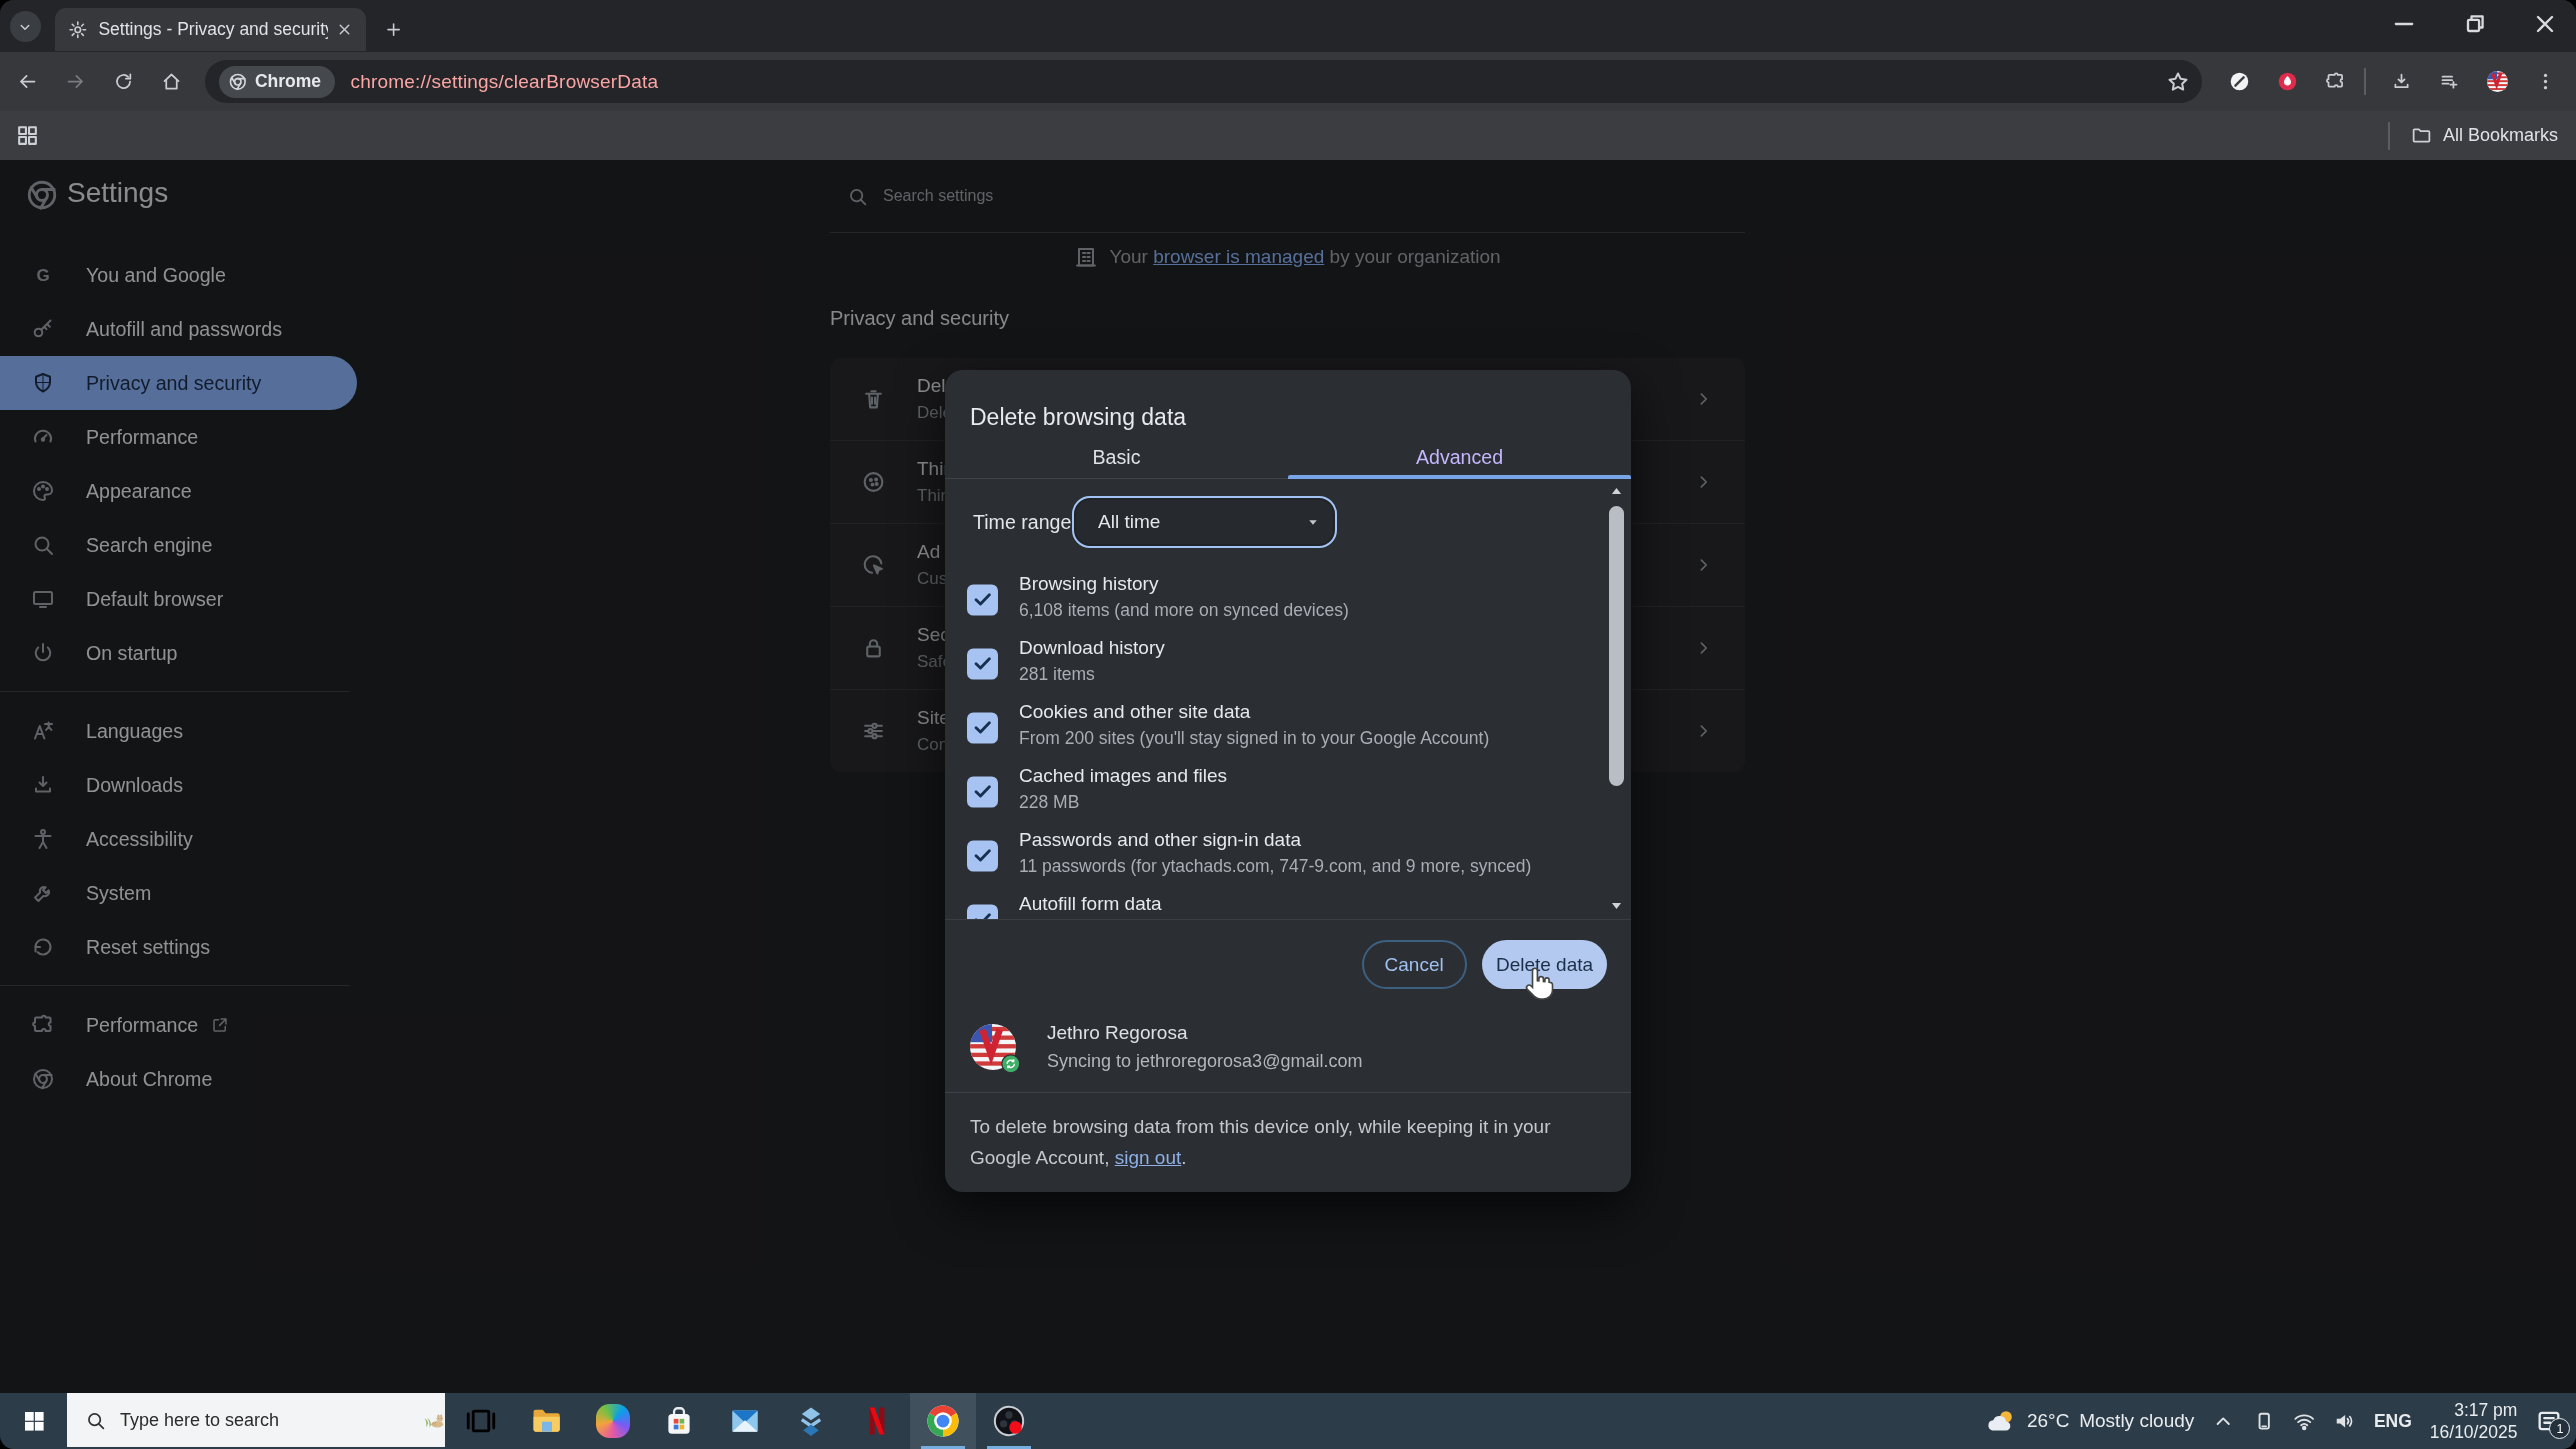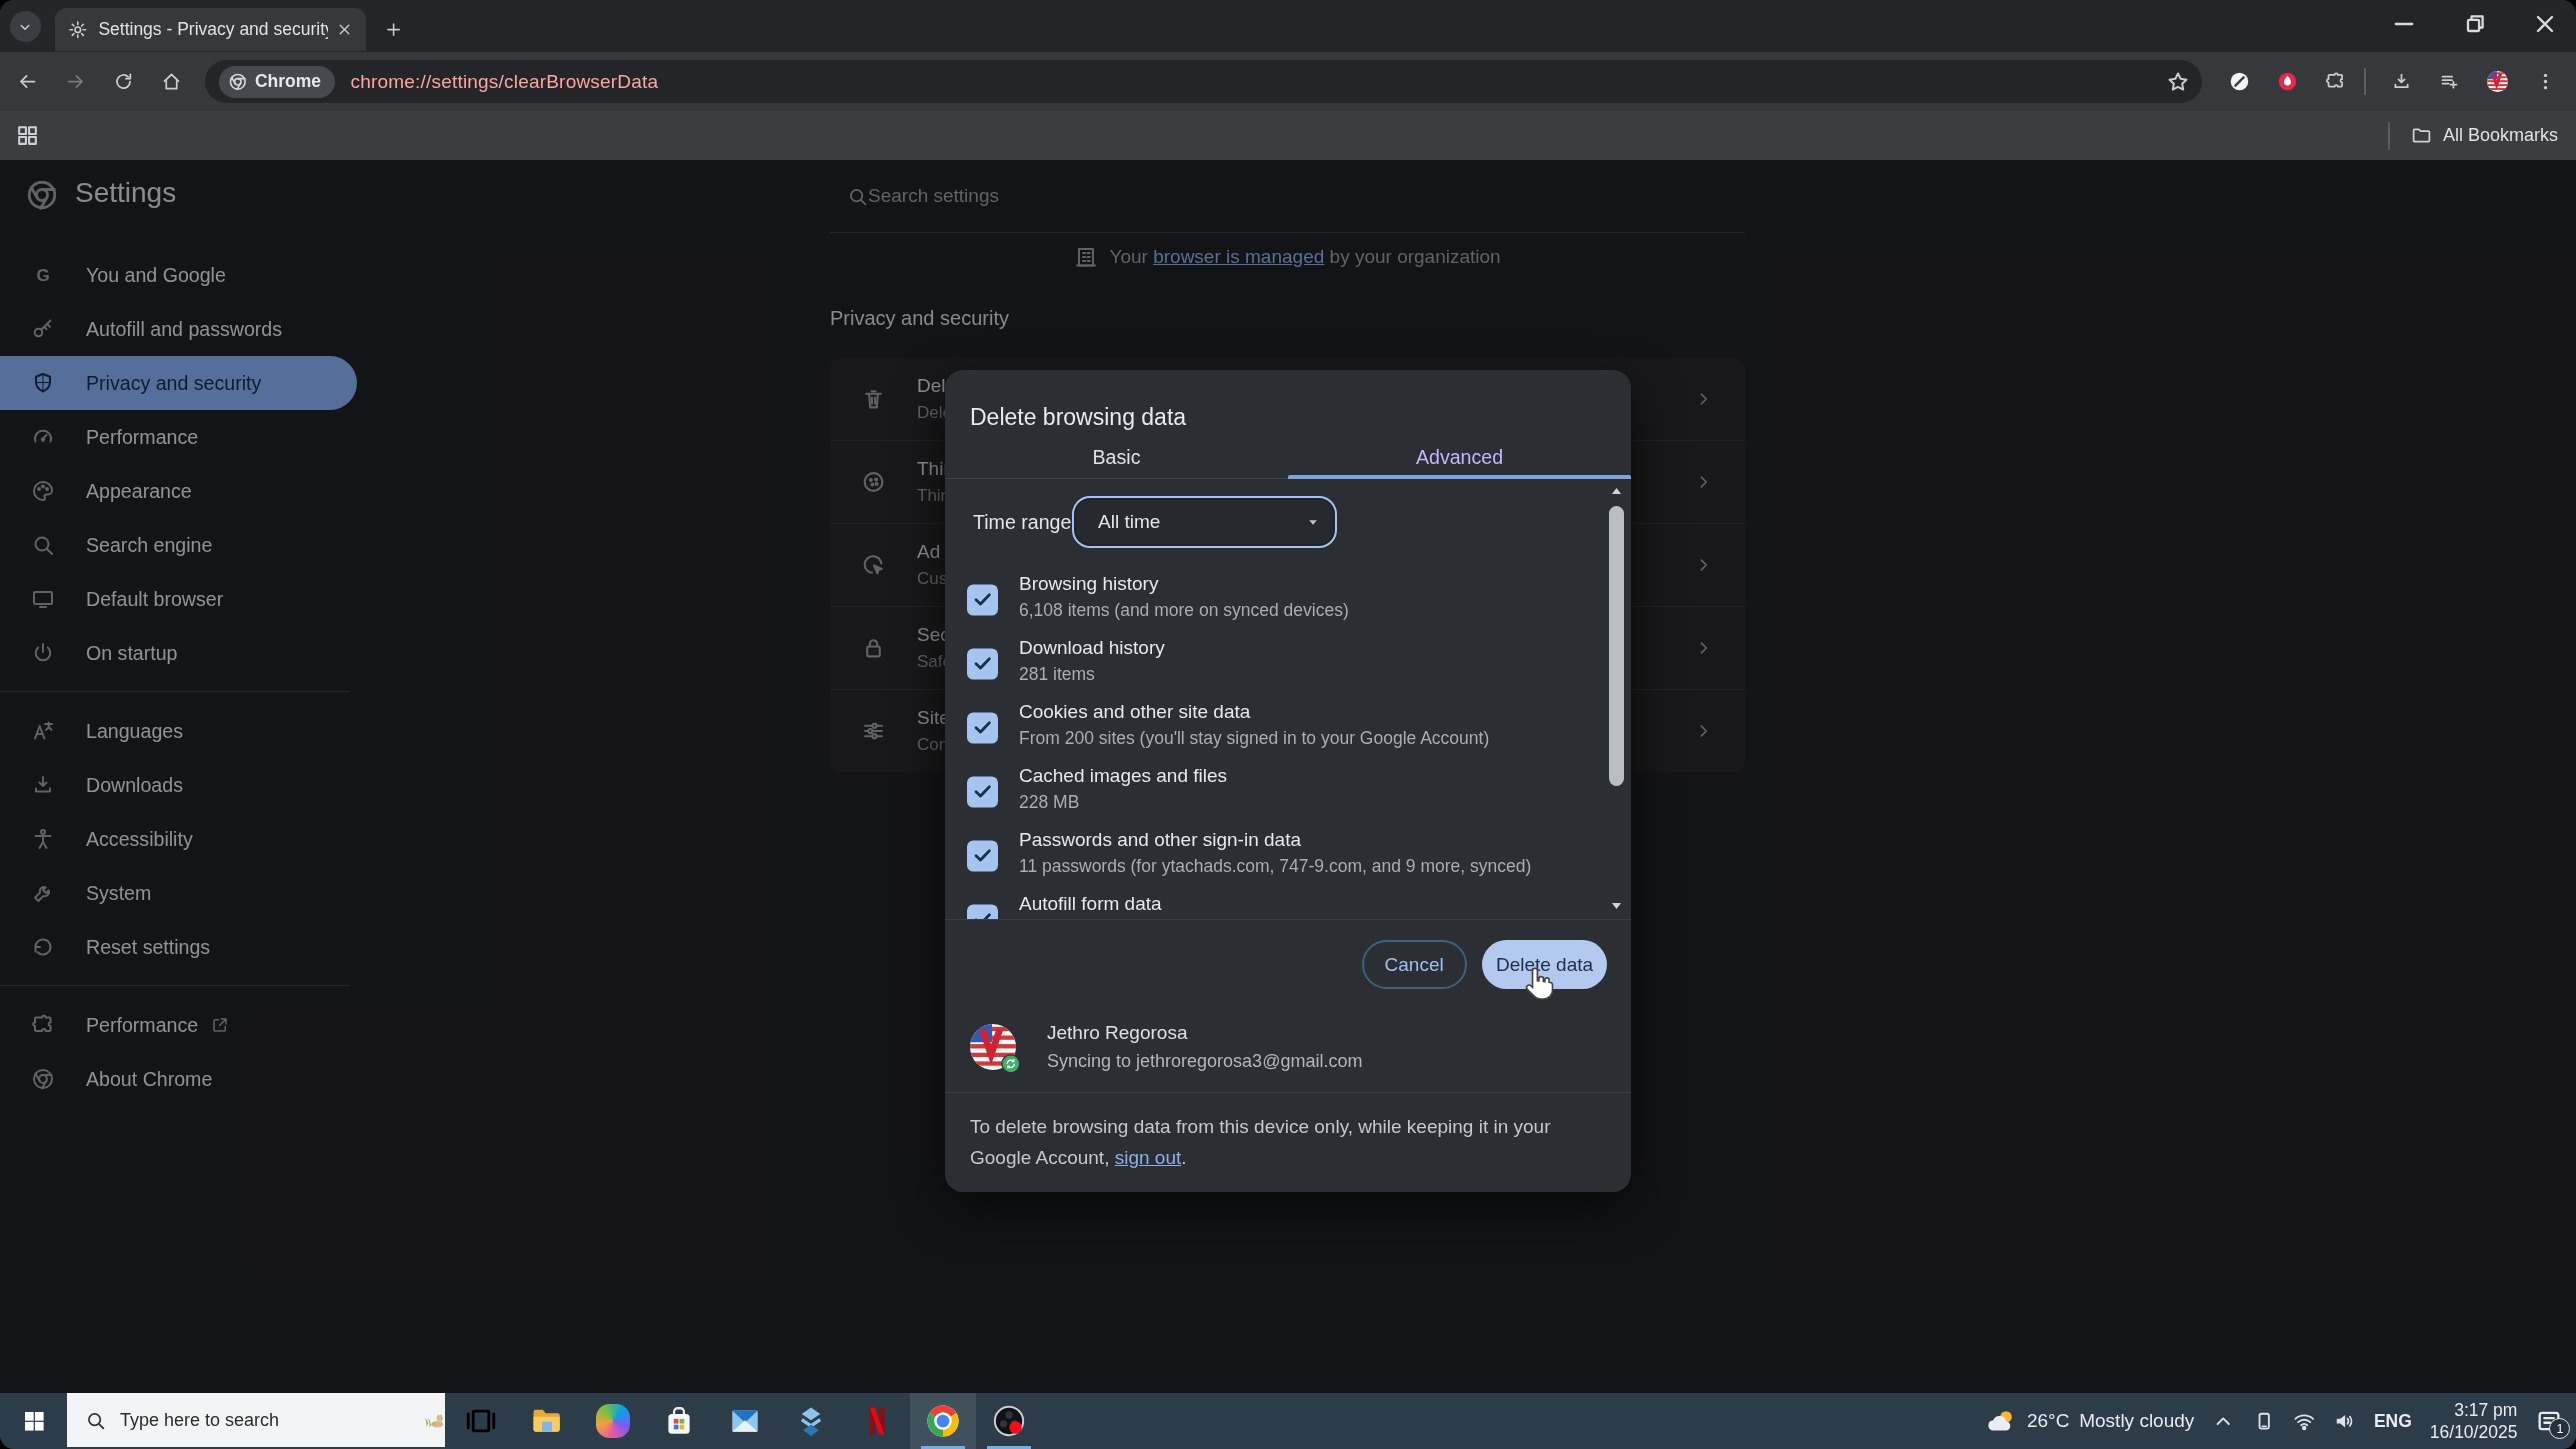--- a/index.html
+++ b/index.html
@@ -49,38 +49,38 @@
   #all-bookmarks-label{font-size:18px;color:#dfe2e6;}
 
   
   #page{position:absolute;left:0;top:160px;width:2576px;height:1233px;background:#202124;overflow:hidden;}
   #scrim{position:absolute;inset:0;background:rgba(0,0,0,.38);z-index:5;}
 
   
   #sidebar{position:absolute;left:0;top:0;width:357px;height:100%;z-index:1;}
   #sb-header{position:absolute;left:0;top:0;width:100%;height:88px;}
   #sb-logo{position:absolute;left:25px;top:18px;width:34px;height:34px;color:#9aa0a6;}
-  #sb-title{position:absolute;left:75px;top:17px;font-size:28px;color:#dee1e5;font-weight:400;}
+  #sb-title{position:absolute;left:67px;top:17px;font-size:28px;color:#dee1e5;font-weight:400;}
   #sb-nav{position:absolute;left:0;top:88px;width:100%;}
   .nav-item{position:relative;height:54px;display:flex;align-items:center;color:#e8eaed;cursor:pointer;}
   .nav-ico{width:24px;height:24px;margin-left:31px;color:#9aa0a6;flex:none;}
   .nav-label{font-size:19.6px;margin-left:31px;white-space:nowrap;}
   .nav-item.selected{background:#8ab4f8;border-radius:0 28px 28px 0;color:#1d2c49;}
   .nav-item.selected .nav-ico{color:#1d2c49;}
   .ext-ico{display:none;width:18px;height:18px;margin-left:12.6px;color:#9aa0a6;}
   .nav-item.external .ext-ico{display:inline-flex;}
   .nav-item.divider-after{margin-bottom:24px;}
   .nav-item.divider-after::after{content:'';position:absolute;left:0;right:7px;bottom:-12px;height:0.7px;background:#3a3e43;}
 
   
   #main{position:absolute;left:357px;top:0;right:0;height:100%;z-index:1;}
   #content{width:915px;margin-left:473px;}
   #search-row{height:72px;border-bottom:0.7px solid #3a3e43;display:flex;align-items:center;color:#9aa0a6;}
   #search-row .ico{width:21px;height:21px;margin-left:17px;}
-  #search-placeholder{font-size:19px;margin-left:0;}
+  #search-placeholder{font-size:16px;margin-left:15px;}
   #managed-row{margin-top:8px;height:31px;display:flex;align-items:center;justify-content:center;gap:11.2px;color:#9aa0a6;font-size:19px;}
   #managed-row .ico{width:24px;height:24px;}
   #managed-link{color:#8ab4f8;text-decoration:underline;}
   #section-heading{margin-top:35px;font-size:20px;color:#dadce0;}
   #card{margin-top:28px;width:915px;background:#27282b;border-radius:11.2px;overflow:hidden;}
   .card-row{position:relative;height:82px;}
   .card-row + .card-row{border-top:0.7px solid #35373a;}
   .row-ico{position:absolute;left:31px;top:50%;transform:translateY(-50%);width:25px;height:25px;color:#9aa0a6;}
   .row-title{position:absolute;left:87px;top:17px;font-size:19px;color:#e2e4e8;white-space:nowrap;}
   .row-sub{position:absolute;left:87px;top:45px;font-size:17px;color:#9aa0a6;white-space:nowrap;max-width:742px;overflow:hidden;}

